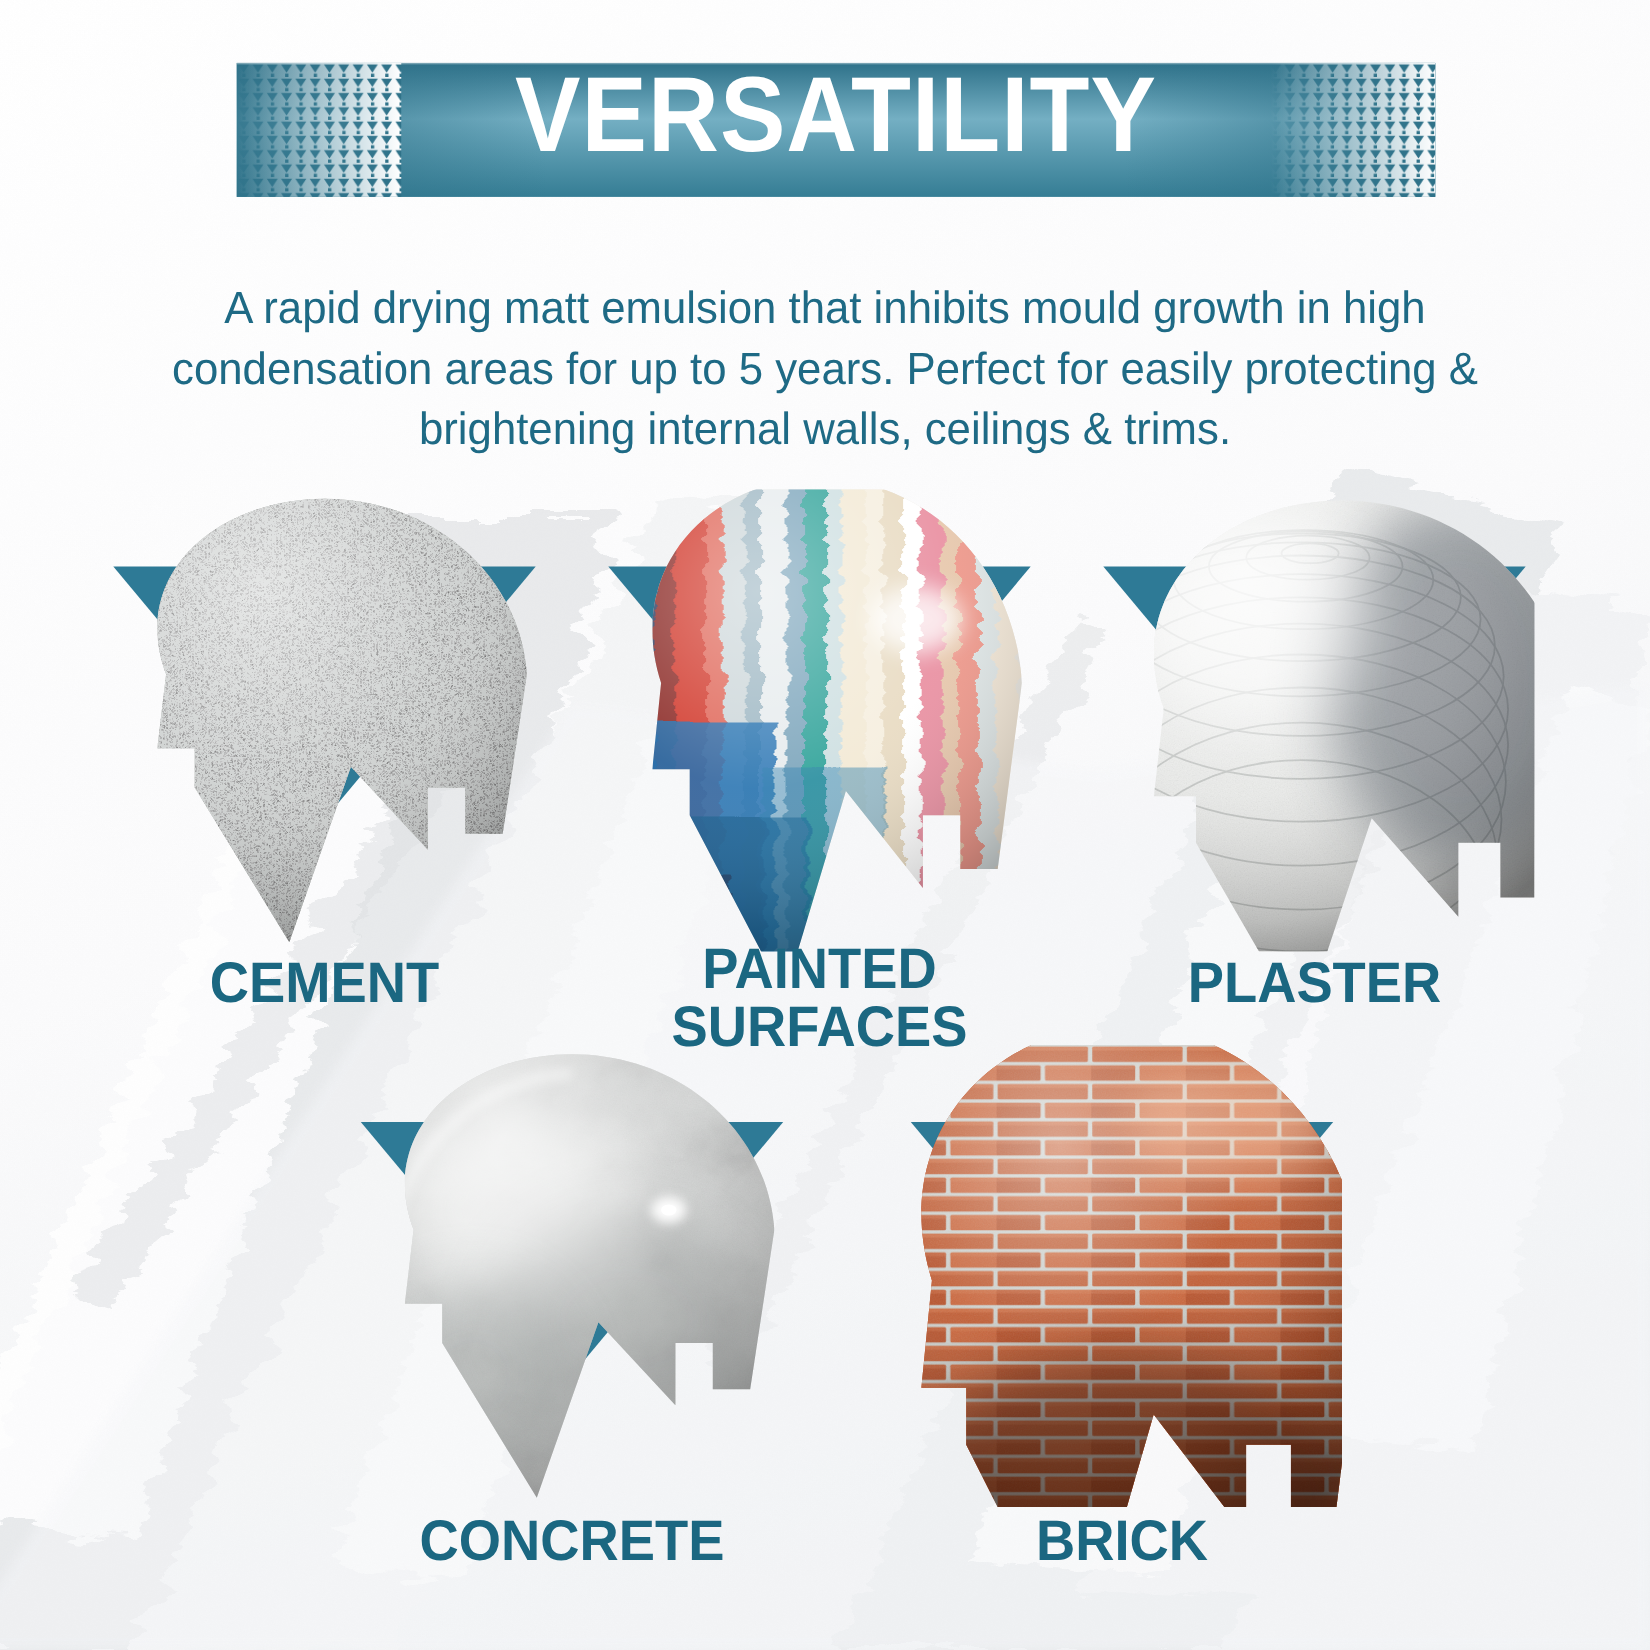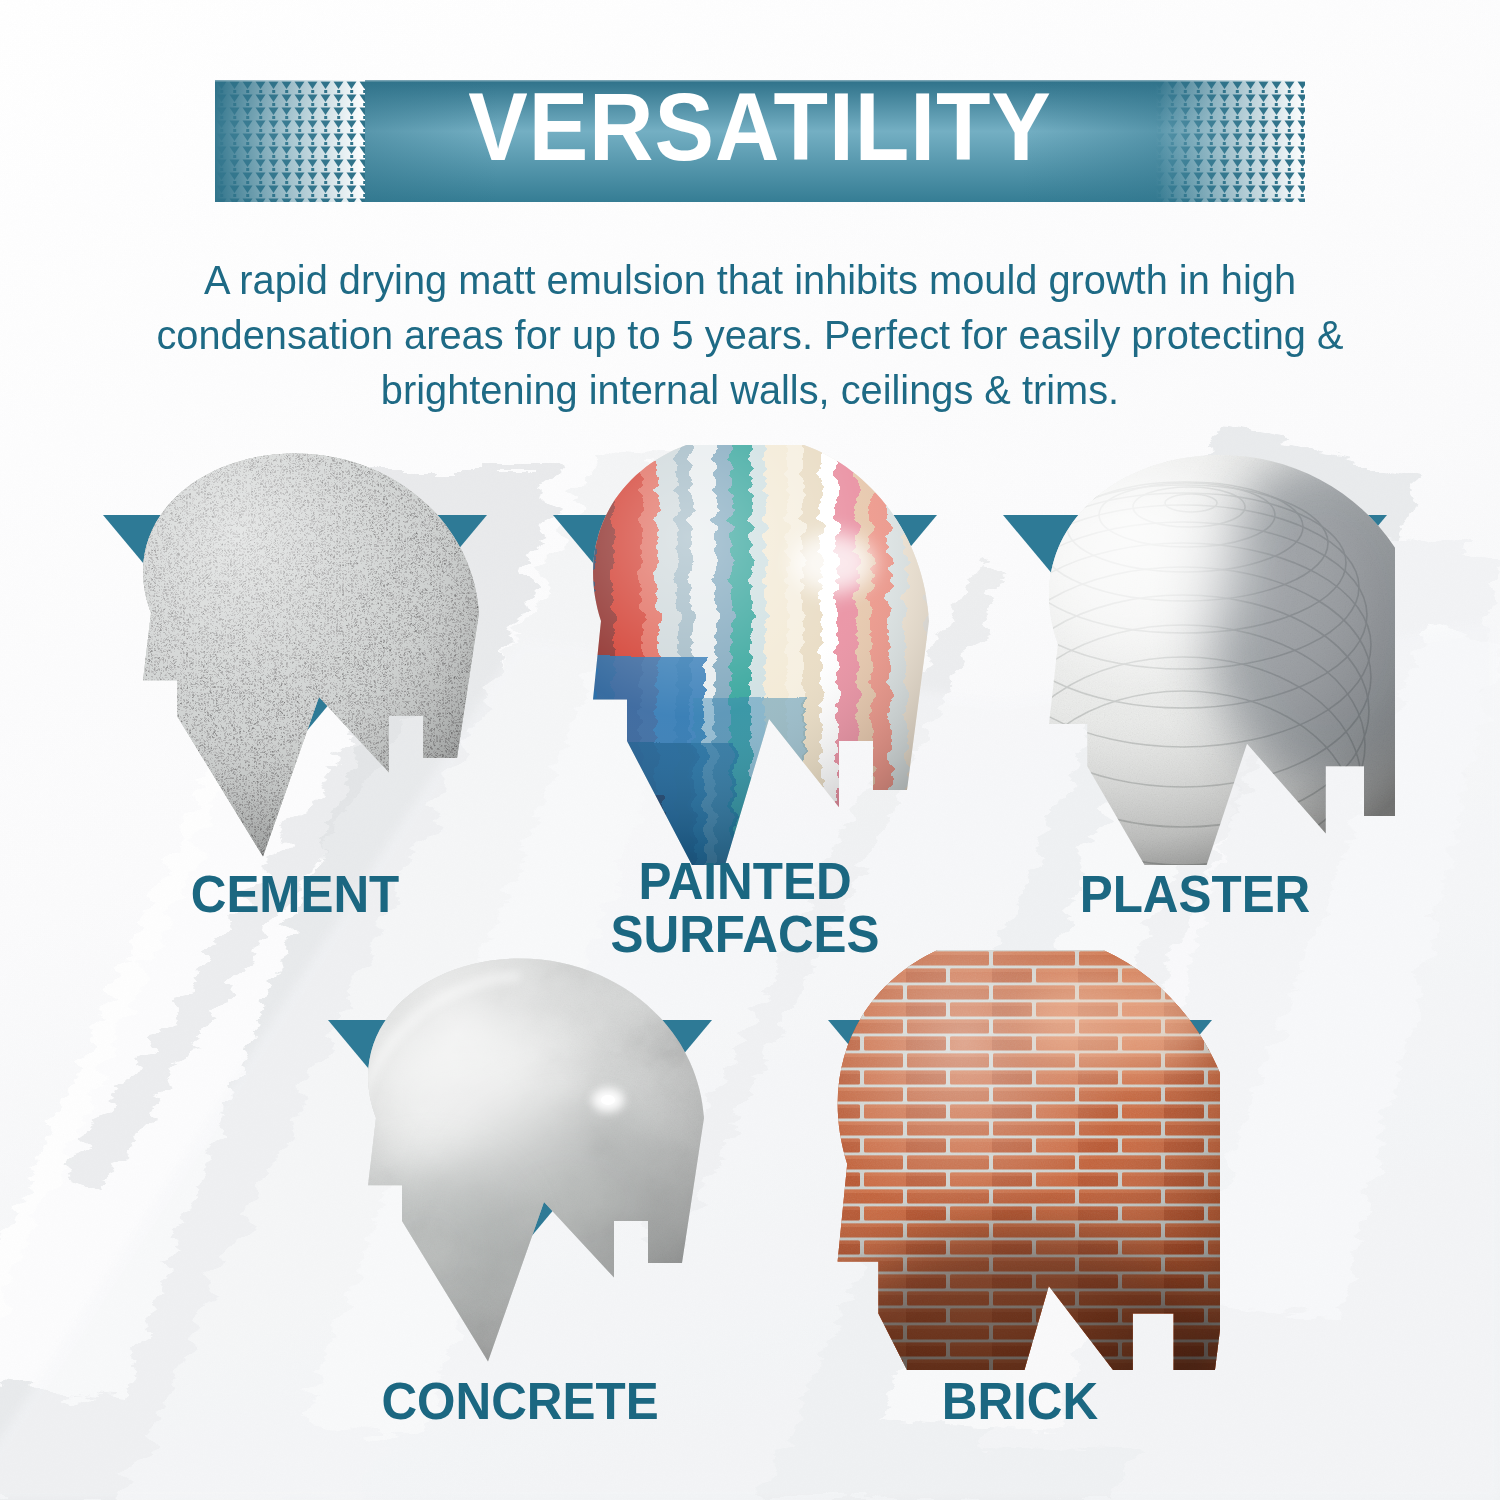--- a/index.html
+++ b/index.html
@@ -21,21 +21,21 @@
     inset: 0;
     z-index: 0;
     background: #ffffff;
   }
   #bg-svg { position: absolute; inset: 0; width: 1500px; height: 1500px; }
 
   
   #banner {
     position: absolute;
     left: 215px;
-    top: 80px;
+    top: 57px;
     width: 1090px;
     height: 97px;
     z-index: 5;
   }
   #banner-svg { position: absolute; inset: 0; width: 1090px; height: 122px; }
   #banner-title {
     position: absolute;
     inset: 0;
     display: flex;
     align-items: center;

